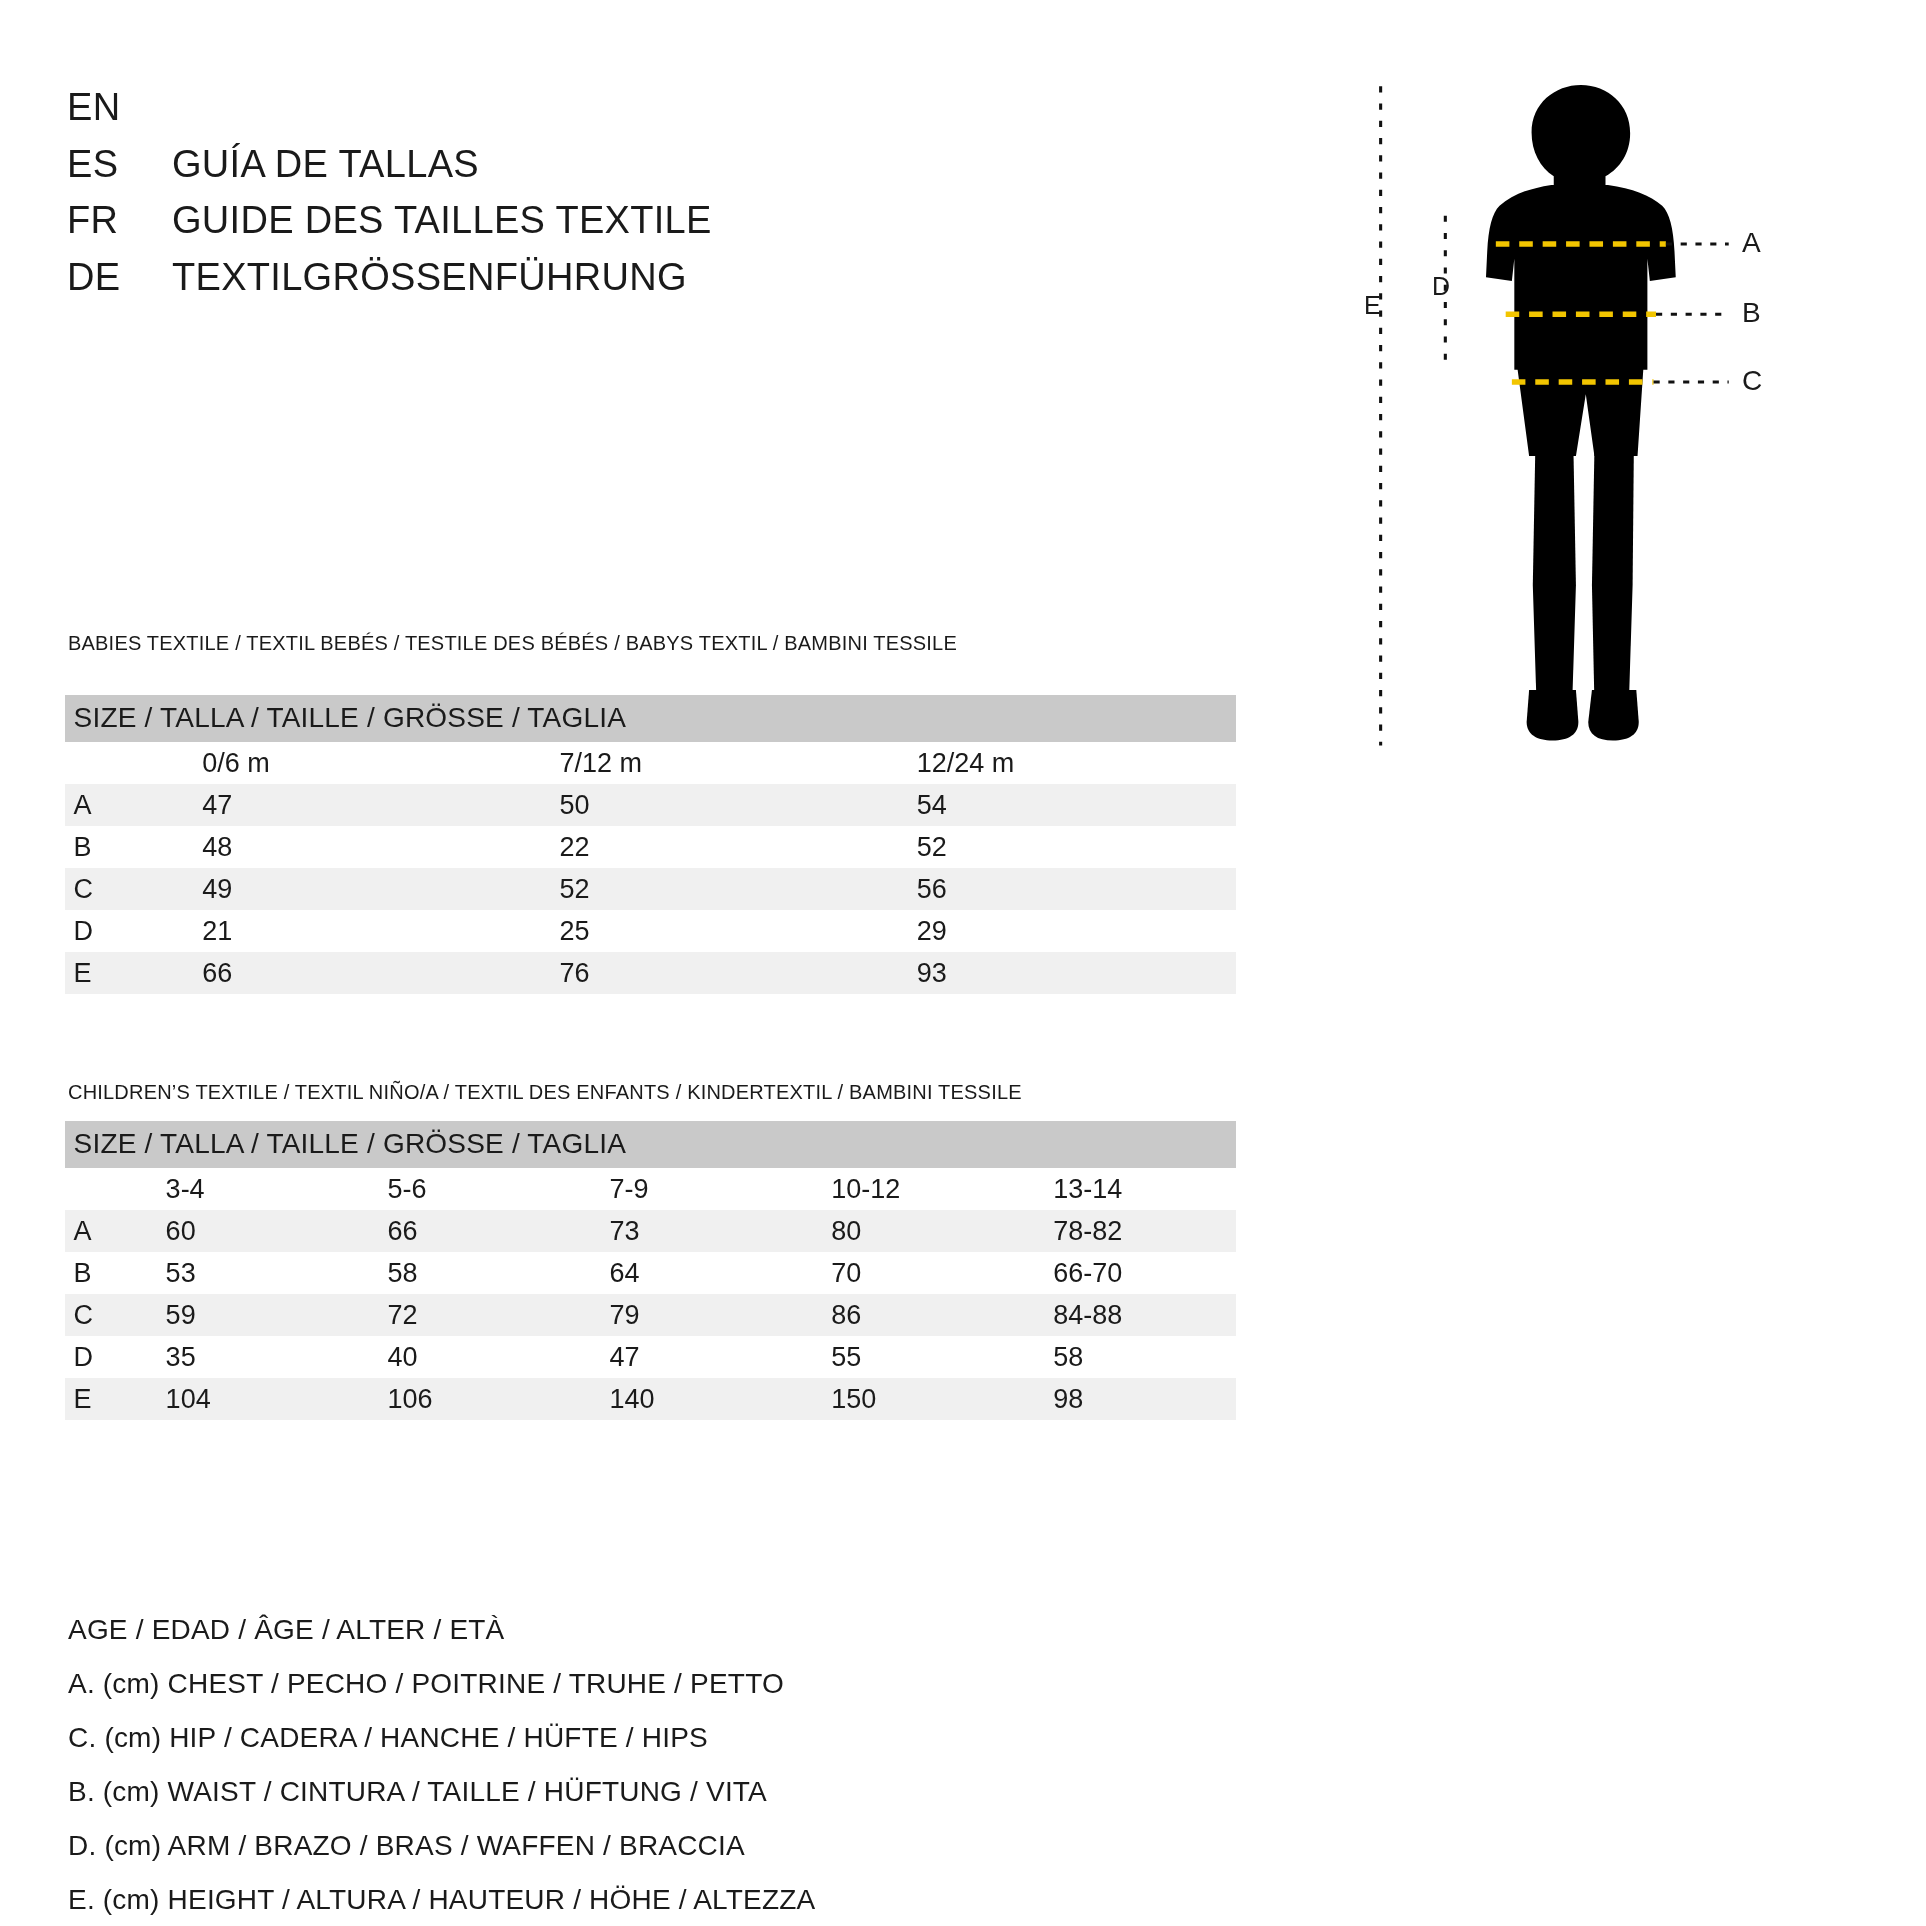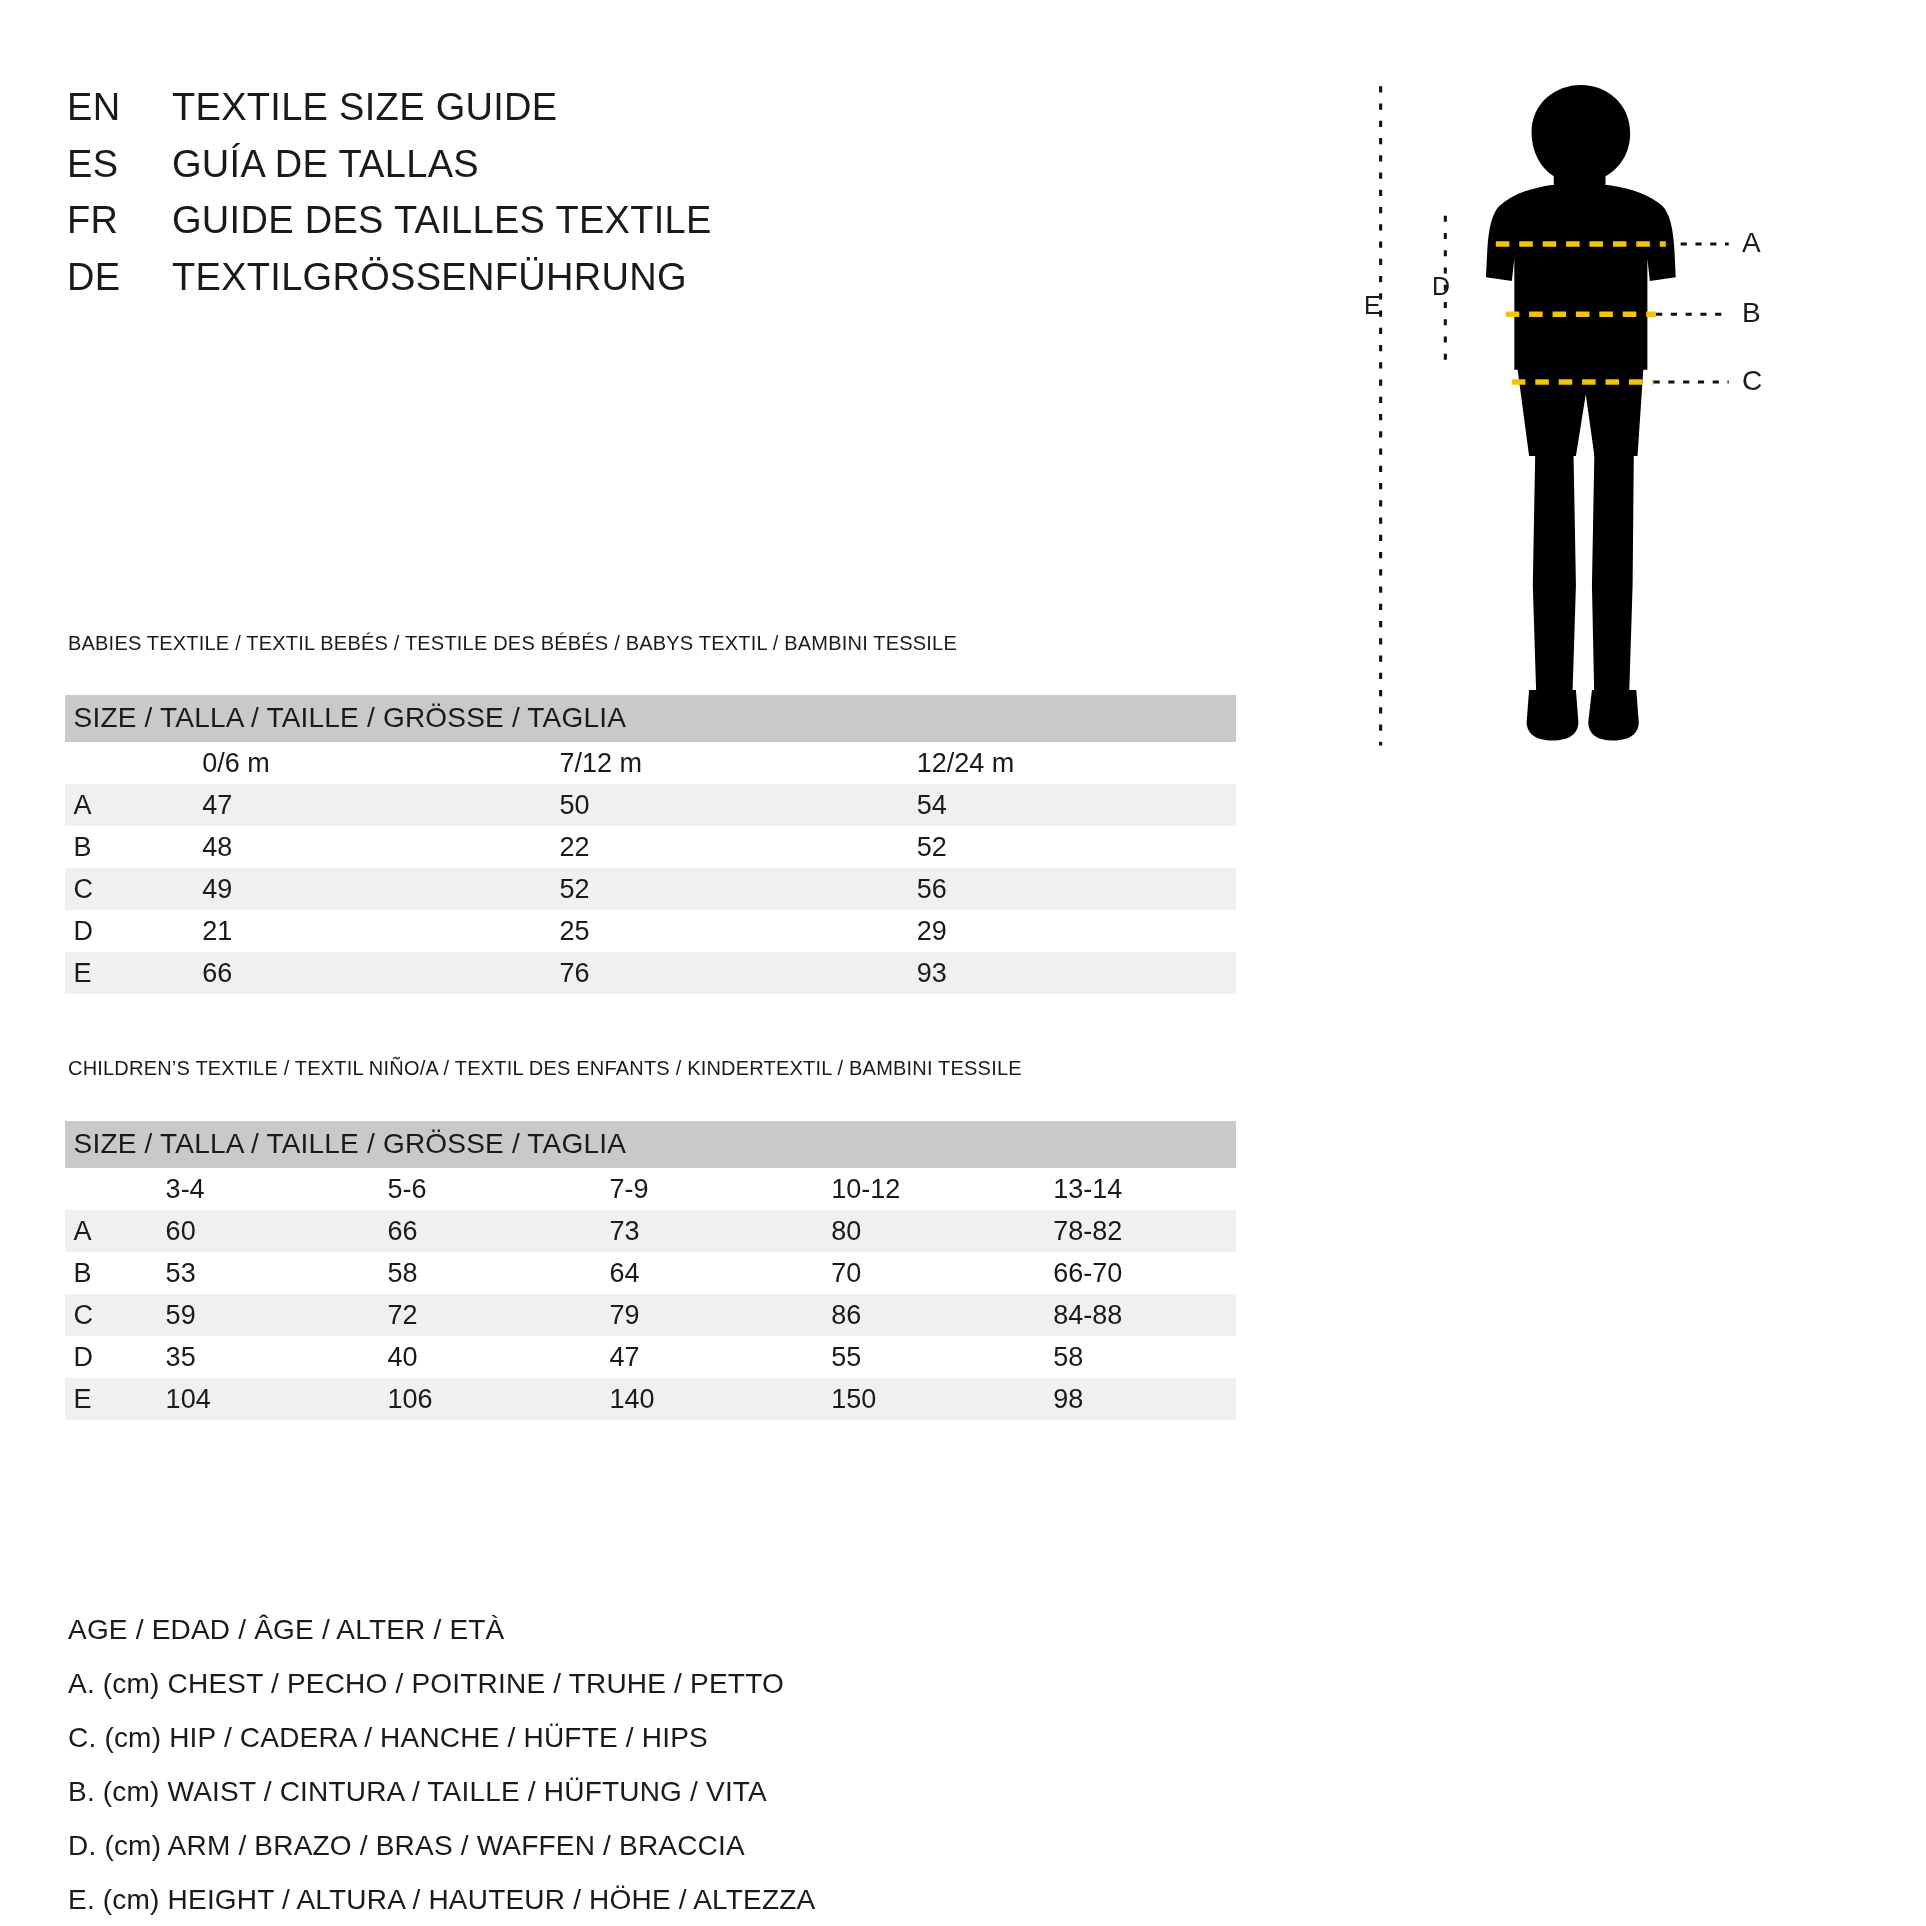--- a/index.html
+++ b/index.html
@@ -51,21 +51,21 @@
   
   .section-head {
     position: absolute;
     left: 68px;
     font-size: 20px;
     letter-spacing: 0.2px;
     color: #1a1a1a;
     white-space: nowrap;
   }
   #babies-head { top: 632px; }
-  #children-head { top: 1057px; }
+  #children-head { top: 1081px; }
 
   
   .size-table {
     position: absolute;
     left: 65px;
     border-collapse: collapse;
     font-size: 27px;
     color: #1a1a1a;
   }
   #babies-table { top: 695px; width: 1171px; }
@@ -108,21 +108,20 @@
     margin-bottom: 22px;
     white-space: nowrap;
   }
 </style>
 </head>
 <body>
 
 <div class="lang-block">
   <div class="lang-row">
     <span class="lang-code">EN</span>
-    <span class="lang-title">TEXTILE SIZE GUIDE</span>
   </div>
   <div class="lang-row">
     <span class="lang-code">ES</span>
     <span class="lang-title">GUÍA DE TALLAS</span>
   </div>
   <div class="lang-row">
     <span class="lang-code">FR</span>
     <span class="lang-title">GUIDE DES TAILLES TEXTILE</span>
   </div>
   <div class="lang-row">

